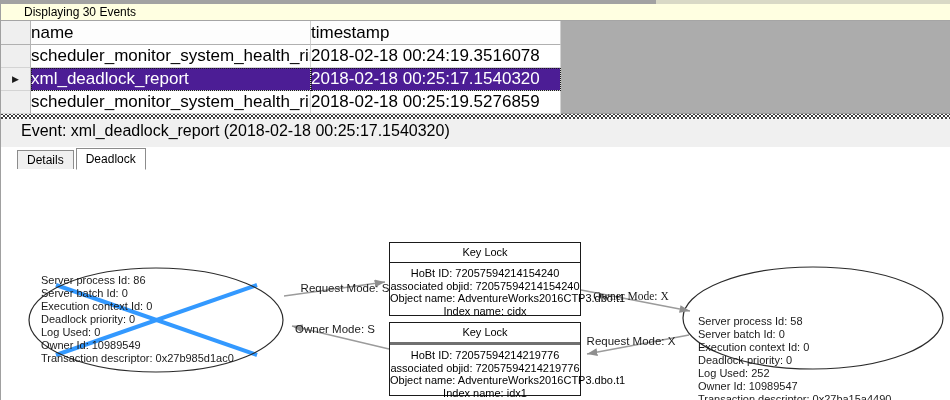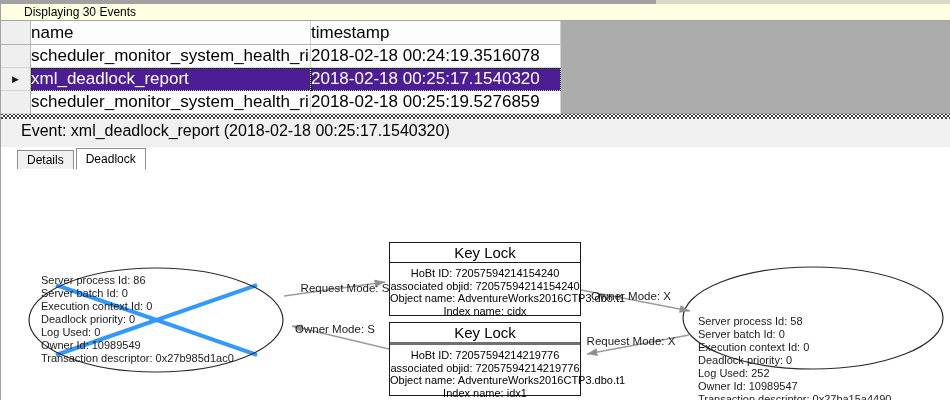--- a/index.html
+++ b/index.html
@@ -29,21 +29,21 @@
   
   .tabstrip{height:22px;background:#fff;padding-left:16px;display:flex;align-items:flex-end;}
   .tab{box-sizing:border-box;font-size:12px;padding:0 9px;border:1px solid #8c8c8c;background:#f0f0f0;height:19px;line-height:18px;margin-right:2px;border-bottom:none;}
   .tab.active{background:#fff;height:22px;line-height:21px;position:relative;z-index:2;border-bottom:1px solid #fff;margin-bottom:-1px;}
 
   
   .canvas{position:relative;width:950px;height:235px;background:#fff;}
   .canvas svg{position:absolute;left:0;top:0;}
   .node-text{position:absolute;font-size:11px;line-height:13px;text-align:left;color:#1a1a1a;}
   .lock-box{position:absolute;width:192px;height:74px;box-sizing:border-box;border:1px solid #1a1a1a;background:#fff;}
-  .lock-title{height:19px;line-height:19px;text-align:center;font-size:15px;border-bottom:1px solid #1a1a1a;}
+  .lock-title{height:19px;line-height:19px;text-align:center;font-size:11px;border-bottom:1px solid #1a1a1a;}
   .lock-box.thick .lock-title{border-bottom:3px solid #707070;}
   .lock-body{padding-top:4px;font-size:11px;line-height:12.5px;text-align:center;white-space:nowrap;}
   .edge-label{position:absolute;transform:translate(-50%,-50%);font-size:11.5px;color:#1a1a1a;white-space:nowrap;}
 </style>
 </head>
 <body>
 
 <div class="window">
 
   <div class="top-strip"></div>
@@ -138,18 +138,18 @@
       <div class="lock-body">
         <div>HoBt ID: 72057594214219776</div>
         <div>associated objid: 72057594214219776</div>
         <div>Object name: AdventureWorks2016CTP3.dbo.t1</div>
         <div>Index name: idx1</div>
       </div>
     </div>
 
     <div class="edge-label" style="left:344px;top:119px;text-align:right;">Request Mode: S</div>
     <div class="edge-label" style="left:334px;top:160px;">Owner Mode: S</div>
-    <div class="edge-label" style="left:630px;top:127px;">Owner Mode: X</div>
+    <div class="edge-label" style="left:630px;top:127px;font-family:Liberation Serif, serif;">Owner Mode: X</div>
     <div class="edge-label" style="left:630px;top:172px;">Request Mode: X</div>
 
   </div>
 
 </div>
 
 </body></html>

